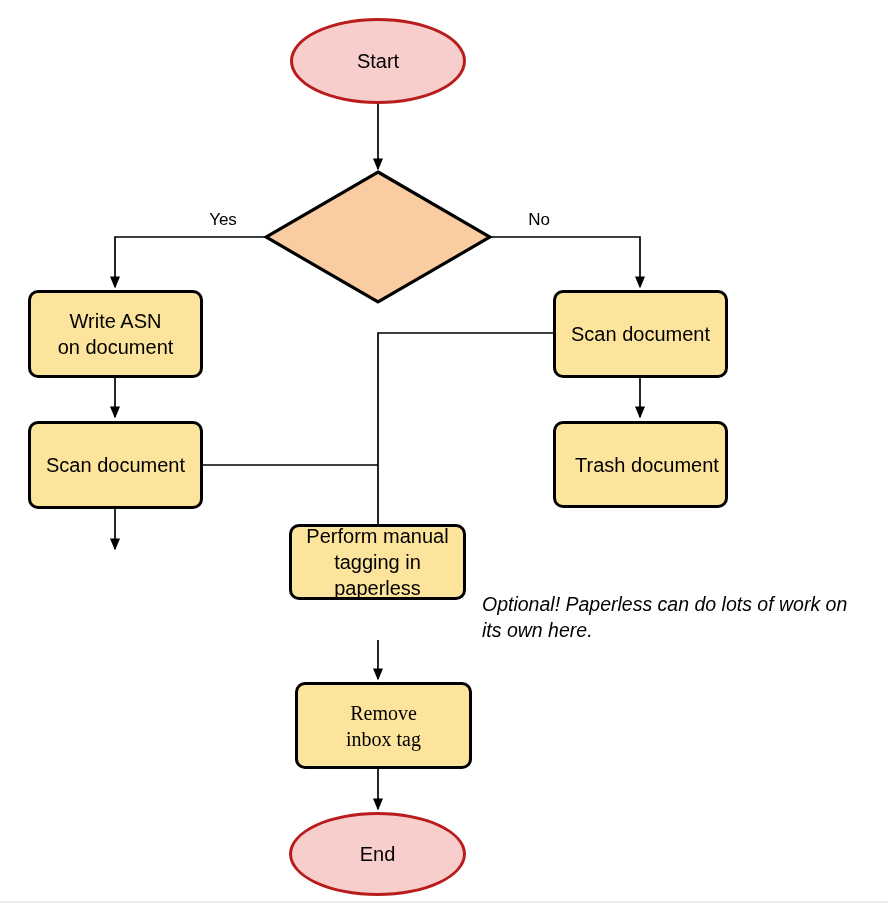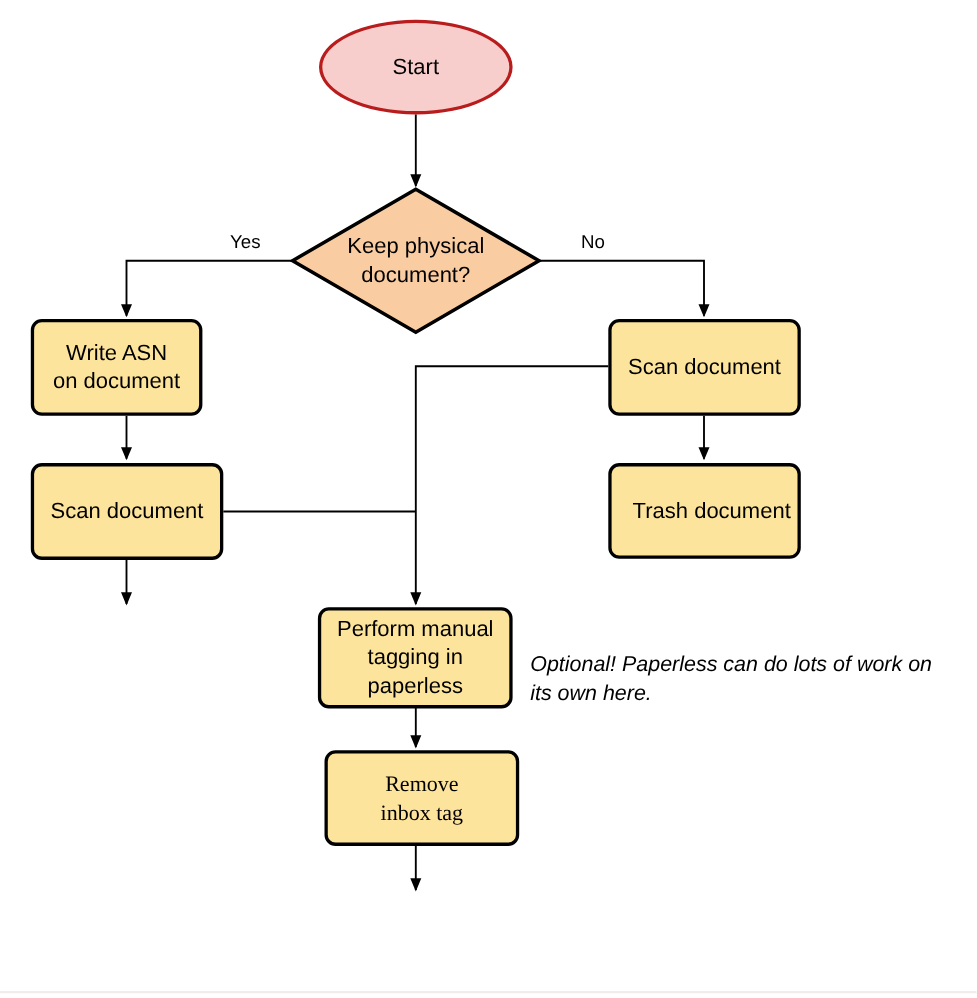--- a/index.html
+++ b/index.html
@@ -80,26 +80,26 @@
     left: 0;
     top: 901px;
     width: 888px;
     height: 2px;
     background: #F1ECEB;
   }
 
   
   #node-start        { left: 290px; top: 18px;  width: 176px; height: 86px; }
   #node-decision     { left: 263px; top: 169px; width: 230px; height: 136px; }
-  #node-write-asn    { left: 28px;  top: 290px; width: 156px; height: 88px; }
+  #node-write-asn    { left: 28px;  top: 290px; width: 175px; height: 88px; }
   #node-scan-left    { left: 28px;  top: 421px; width: 175px; height: 88px; }
   #node-archive      { left: 28px;  top: 552px; width: 177px; height: 86px; }
   #node-scan-right   { left: 553px; top: 290px; width: 175px; height: 88px; }
   #node-trash        { left: 553px; top: 421px; width: 175px; height: 87px; padding-left: 13px; }
-  #node-tagging      { left: 289px; top: 552px; width: 177px; height: 92px; align-items: center; }
+  #node-tagging      { left: 289px; top: 524px; width: 177px; height: 76px; align-items: center; }
   #node-remove-inbox { left: 295px; top: 682px; width: 177px; height: 87px; font-family: Liberation Serif, serif; }
   #node-end          { left: 289px; top: 812px; width: 177px; height: 84px; }
 
   #edge-label-yes { left: 196px; top: 210px; }
   #edge-label-no  { left: 496px; top: 210px; text-align: right; }
 </style>
 </head>
 <body>
 
 <div class="canvas">
@@ -125,22 +125,20 @@
   </svg>
 
   <div class="node terminator" id="node-start">
     <div class="label">Start</div>
   </div>
 
   <div class="node decision" id="node-decision">
     <svg viewBox="0 0 230 136">
       <polygon points="115,3 227,68 115,133 3,68" fill="#F9CCA1" stroke="#000000" stroke-width="3.2"></polygon>
     </svg>
-    <div class="label">Keep physical
-document?</div>
   </div>
 
   <div class="node process" id="node-write-asn">
     <div class="label">Write ASN
 on document</div>
   </div>
 
   <div class="node process" id="node-scan-left">
     <div class="label">Scan document</div>
   </div>
@@ -158,20 +156,23 @@
     <div class="label">Perform manual
 tagging in
 paperless</div>
   </div>
 
   <div class="node process" id="node-remove-inbox">
     <div class="label">Remove
 inbox tag</div>
   </div>
 
+  <div class="node terminator" id="node-end">
+    <div class="label">End</div>
+  </div>
 
   <div class="edge-label" id="edge-label-yes">Yes</div>
   <div class="edge-label" id="edge-label-no">No</div>
 
   <div class="note">Optional! Paperless can do lots of work on
 its own here.</div>
 
   <div class="bottom-divider"></div>
 
 </div>

